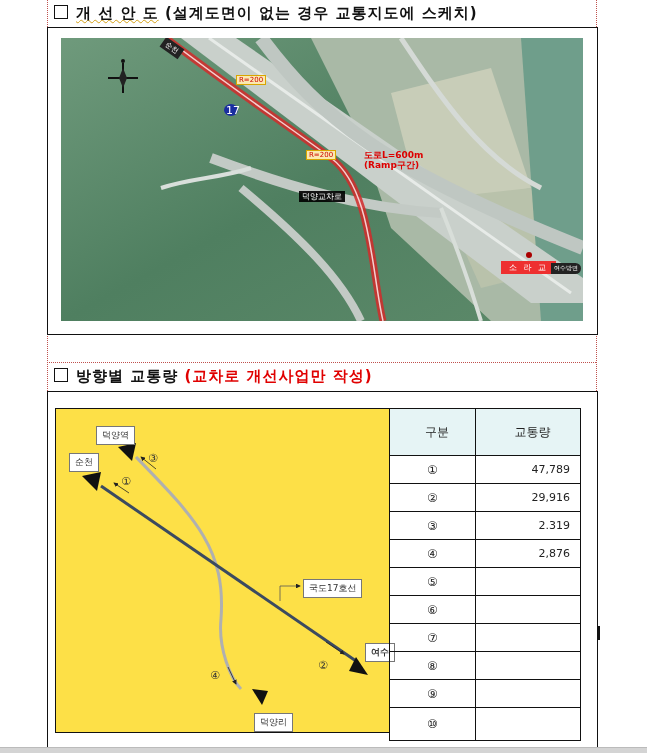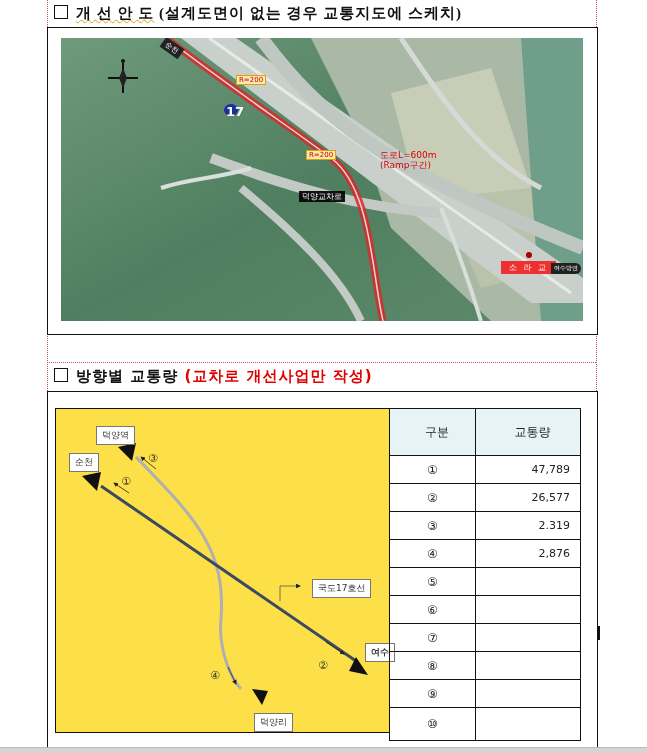--- a/index.html
+++ b/index.html
@@ -23,21 +23,21 @@
   .cursor { position:absolute; left:598px; top:626px; width:2px; height:14px; background:#111; }
   .bottombar { position:absolute; left:0; top:747px; width:647px; height:6px; background:#d4d4d4; border-top:1px solid #bbb; }
 </style>
 </head>
 <body>
 
 <div class="page-guide-v" style="left:47px;height:753px;"></div>
 <div class="page-guide-v" style="left:596px;height:753px;"></div>
 <div class="page-guide-h" style="left:47px;top:362px;width:549px;"></div>
 
-<div class="heading" style="top:4px;font-family:Liberation Serif, serif;">
+<div class="heading" style="top:4px;">
   <span class="box"></span><span class="spell">개 선 안 도</span>
   <span>(설계도면이 없는 경우 교통지도에 스케치)</span>
 </div>
 
 <div class="frame" style="left:47px;top:27px;width:549px;height:306px;"></div>
 <div class="map">
   <svg width="522" height="283" viewBox="0 0 522 283">
     <defs>
       <linearGradient id="forest" x1="0" y1="0" x2="1" y2="1">
         <stop offset="0" stop-color="#6f9a7c"></stop>
@@ -67,25 +67,25 @@
 
     <g transform="translate(62,40)">
       <line x1="0" y1="-15" x2="0" y2="15" stroke="#111" stroke-width="2"></line>
       <line x1="-15" y1="0" x2="15" y2="0" stroke="#111" stroke-width="2"></line>
       <polygon points="0,-10 4,0 0,10 -4,0" fill="#222"></polygon>
       <circle cx="0" cy="-17" r="2" fill="#111"></circle>
     </g>
 
     <ellipse cx="170" cy="72" rx="7" ry="6" fill="#1a2ea0"></ellipse>
   </svg>
-  <span style="position:absolute;left:165px;top:66px;font-size:13px;color:#fff;font-weight:bold;">17</span>
+  <span style="position:absolute;left:165px;top:66px;font-size:11px;color:#fff;font-weight:normal;">17</span>
   <span style="position:absolute;left:100px;top:4px;font-size:7px;color:#fff;background:#222;padding:1px 4px;transform:rotate(35deg);">순천</span>
   <span style="position:absolute;left:175px;top:37px;font-size:7px;color:#c00;background:#fbe9b0;border:1px solid #d9a500;padding:0 2px;">R=200</span>
   <span style="position:absolute;left:245px;top:112px;font-size:7px;color:#c00;background:#fbe9b0;border:1px solid #d9a500;padding:0 2px;">R=200</span>
-  <span style="position:absolute;left:303px;top:112px;font-size:9px;color:#d00;font-weight:normal;line-height:10px;margin-left:16px;">
+  <span style="position:absolute;left:303px;top:112px;font-size:9px;color:#d00;font-weight:bold;line-height:10px;">
     <span>도로L=600m</span><br>
     <span>(Ramp구간)</span>
   </span>
   <span style="position:absolute;left:238px;top:153px;font-size:8px;color:#fff;background:#000000;padding:0 3px;opacity:0.9;">덕양교차로</span>
   <span style="position:absolute;left:440px;top:223px;font-size:8px;color:#fff;background:#ee3030;padding:1px 8px;letter-spacing:2px;">소 라 교</span>
   <span style="position:absolute;left:465px;top:214px;width:6px;height:6px;border-radius:50%;background:#a00;"></span>
   <span style="position:absolute;left:490px;top:225px;font-size:6px;color:#fff;background:#222;padding:1px 3px;border-radius:0 6px 6px 0;">여수방면</span>
 </div>
 
 <div class="heading" style="top:367px;">
@@ -114,42 +114,42 @@
 
     <line x1="100" y1="60" x2="85" y2="48" stroke="#222" stroke-width="0.8" marker-end="url(#arrSm)"></line>
     <line x1="73" y1="84" x2="58" y2="74" stroke="#222" stroke-width="0.8" marker-end="url(#arrSm)"></line>
     <line x1="270" y1="233" x2="288" y2="245" stroke="#222" stroke-width="0.8" marker-end="url(#arrSm)"></line>
     <line x1="172" y1="258" x2="180" y2="275" stroke="#222" stroke-width="0.8" marker-end="url(#arrSm)"></line>
 
     <polyline points="224,192 224,177 244,177" stroke="#555" stroke-width="0.8" fill="none" marker-end="url(#arrSm)"></polyline>
   </svg>
   <span class="lbl" style="left:40px;top:17px;">덕양역</span>
   <span class="lbl" style="left:13px;top:44px;">순천</span>
-  <span class="lbl" style="left:256px;top:170px;">국도17호선</span>
+  <span class="lbl" style="left:247px;top:170px;">국도17호선</span>
   <span class="lbl" style="left:309px;top:234px;font-weight:bold;">여수</span>
   <span class="lbl" style="left:198px;top:304px;">덕양리</span>
   <span style="position:absolute;left:92px;top:43px;font-size:11px;color:#333;">③</span>
   <span style="position:absolute;left:65px;top:66px;font-size:11px;color:#333;">①</span>
   <span style="position:absolute;left:262px;top:250px;font-size:11px;color:#333;">②</span>
   <span style="position:absolute;left:172px;top:260px;font-size:11px;color:#333;transform:translateX(-18px);">④</span>
 </div>
 
 <table class="vol">
   <tbody>
       <tr>
     <th style="width:74px;">구분</th>
     <th style="width:93px;">교통량</th>
   </tr>
   <tr>
         <td class="num">①</td>
         <td class="val">47,789</td>
       </tr>
   <tr>
         <td class="num">②</td>
-        <td class="val">26,577</td>
+        <td class="val">29,916</td>
       </tr>
   <tr>
         <td class="num">③</td>
         <td class="val">2.319</td>
       </tr>
   <tr>
         <td class="num">④</td>
         <td class="val">2,876</td>
       </tr>
   <tr>

